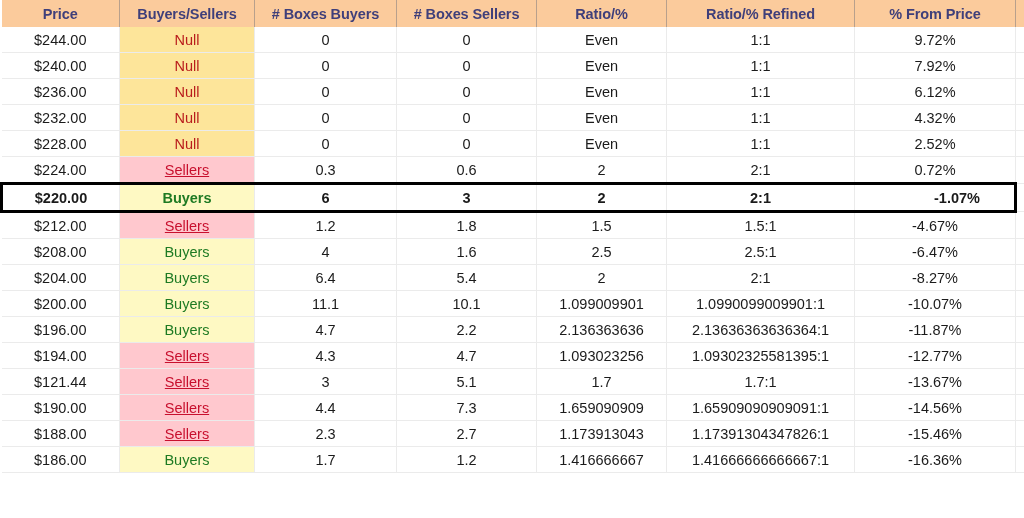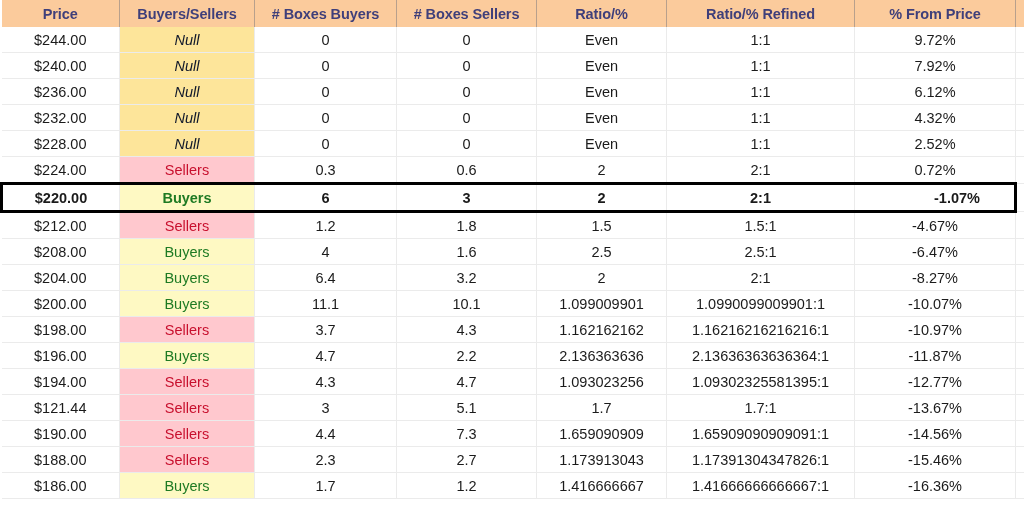--- a/index.html
+++ b/index.html
@@ -69,23 +69,23 @@
     vertical-align: middle;
     border-bottom: 1px solid #ebebeb;
     border-right: 1px solid #ebebeb;
     white-space: nowrap;
     overflow: hidden;
     background: #ffffff;
   }
   tbody td.tail { border-right: none; }
 
   
-  td.st-null   { background: #fde59a; color: #0f172a; font-style: italic; }
+  td.st-null   { background: #fde59a; color: #b91c1c; }
   td.st-buyers { background: #fef9c3; color: #1e7a23; }
-  td.st-sellers{ background: #ffc8ce; color: #c8102e; }
+  td.st-sellers{ background: #ffc8ce; color: #c8102e; text-decoration: underline; }
 
   
   tr.highlight td {
     font-weight: bold;
     border-top: 3px solid #000000;
     border-bottom: 3px solid #000000;
   }
   tr.highlight td.first { border-left: 3px solid #000000; }
   tr.highlight td.lastbox { border-right: 3px solid #000000; padding-left: 48px; }
   tr.highlight td.tail {
@@ -211,47 +211,37 @@
           <td class="">1.6</td>
           <td class="">2.5</td>
           <td class="">2.5:1</td>
           <td class="lastbox">-6.47%</td>
           <td class="tail"></td>
         </tr>
         <tr>
           <td class="first">$204.00</td>
           <td class="st-buyers">Buyers</td>
           <td class="">6.4</td>
-          <td class="">3.2</td>
+          <td class="">5.4</td>
           <td class="">2</td>
           <td class="">2:1</td>
           <td class="lastbox">-8.27%</td>
           <td class="tail"></td>
         </tr>
         <tr>
           <td class="first">$200.00</td>
           <td class="st-buyers">Buyers</td>
           <td class="">11.1</td>
           <td class="">10.1</td>
           <td class="">1.099009901</td>
           <td class="">1.0990099009901:1</td>
           <td class="lastbox">-10.07%</td>
           <td class="tail"></td>
         </tr>
         <tr>
-          <td class="first">$198.00</td>
-          <td class="st-sellers">Sellers</td>
-          <td class="">3.7</td>
-          <td class="">4.3</td>
-          <td class="">1.162162162</td>
-          <td class="">1.16216216216216:1</td>
-          <td class="lastbox">-10.97%</td>
-          <td class="tail"></td>
-        </tr>
-        <tr>
           <td class="first">$196.00</td>
           <td class="st-buyers">Buyers</td>
           <td class="">4.7</td>
           <td class="">2.2</td>
           <td class="">2.136363636</td>
           <td class="">2.13636363636364:1</td>
           <td class="lastbox">-11.87%</td>
           <td class="tail"></td>
         </tr>
         <tr>

